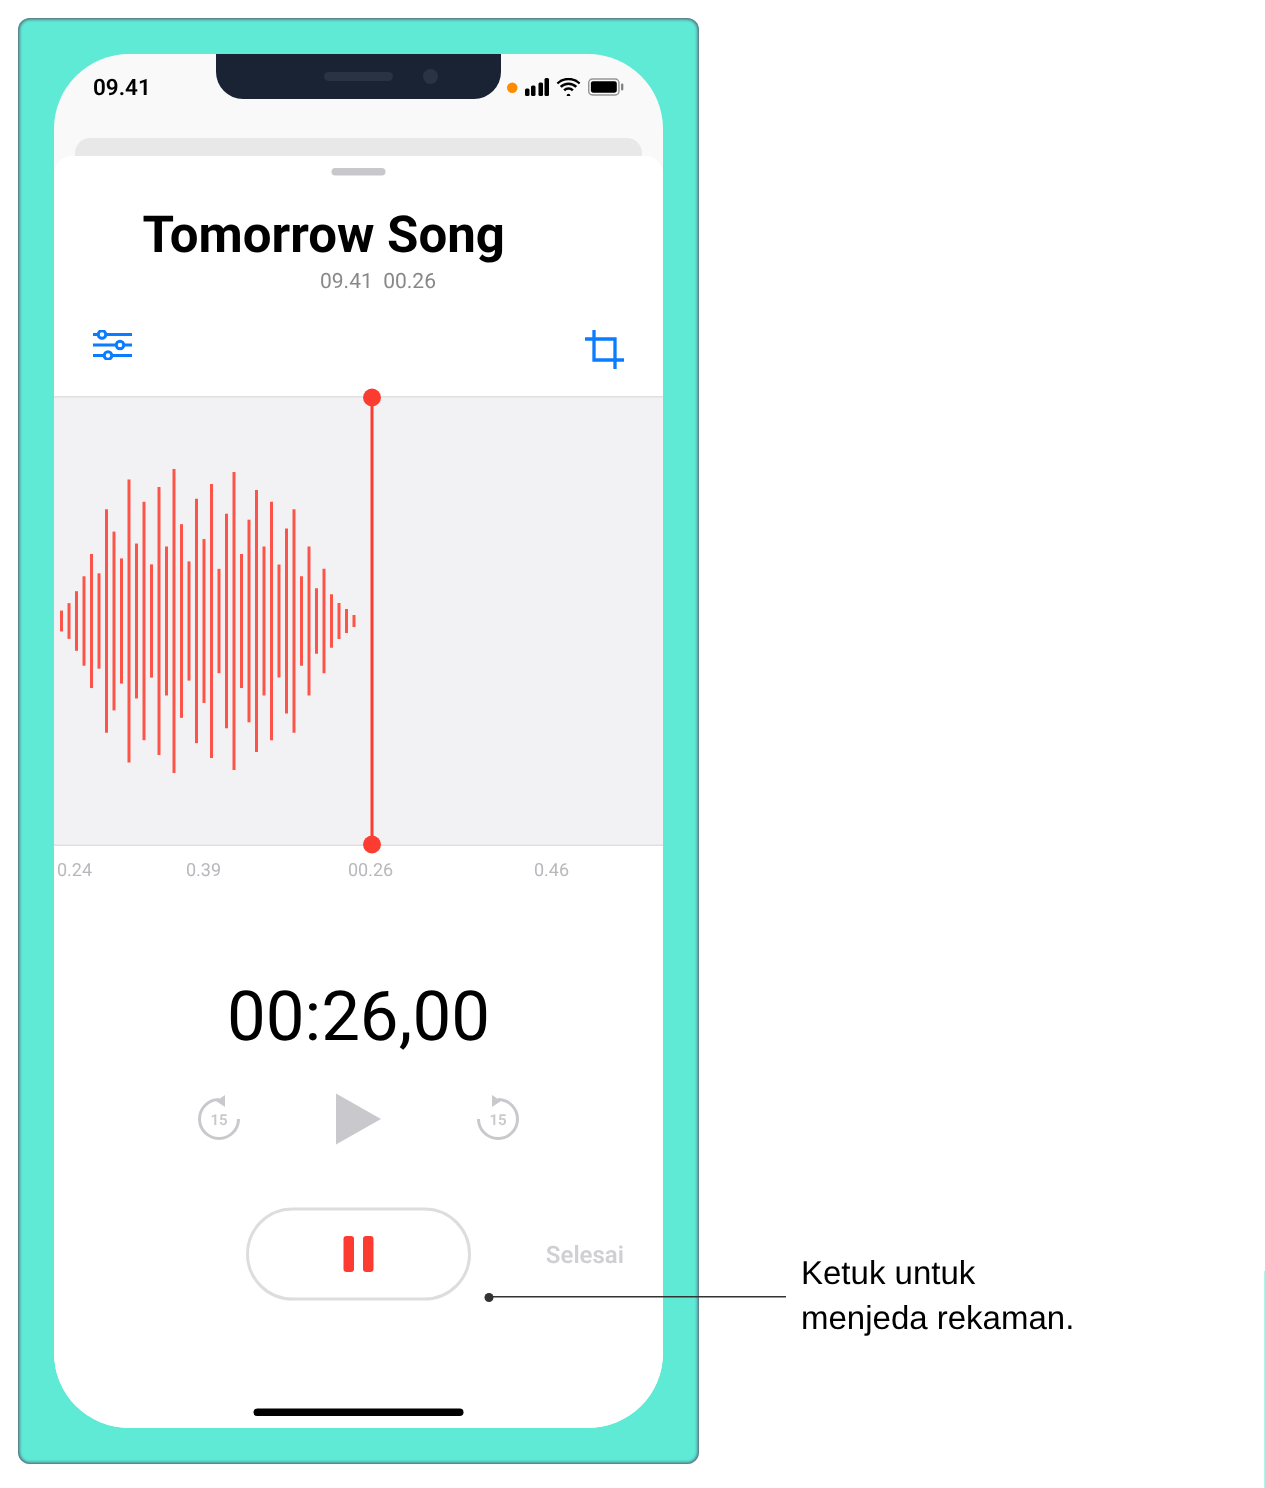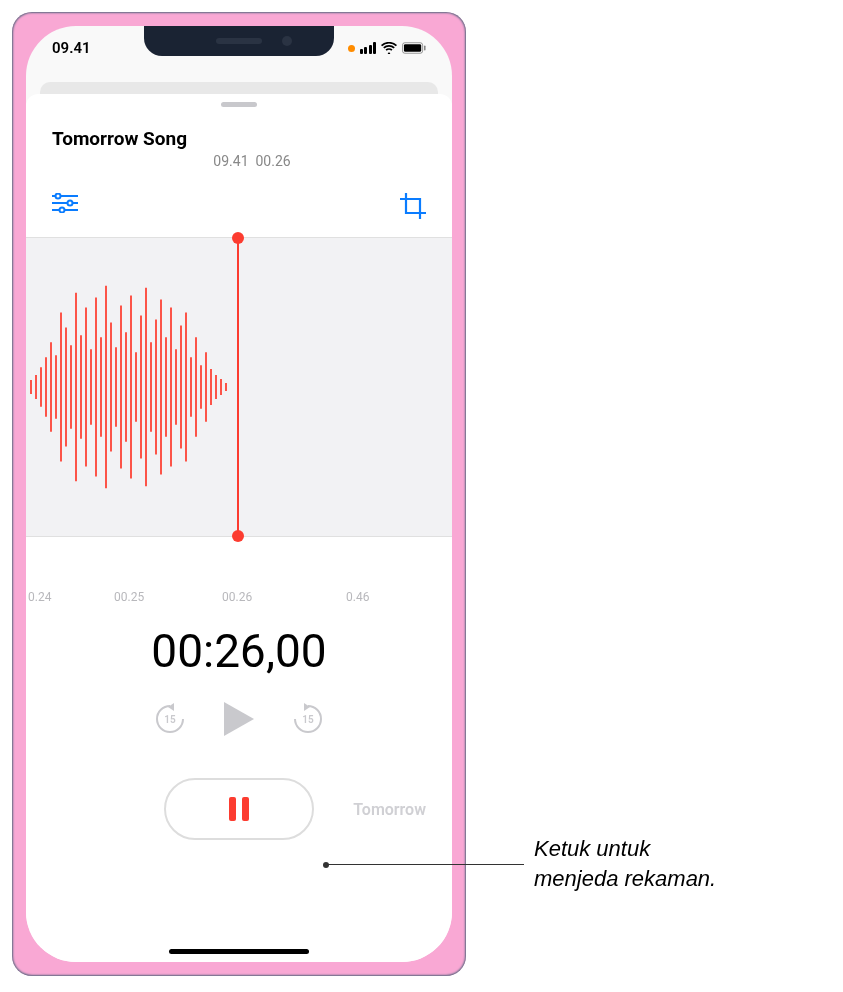--- a/index.html
+++ b/index.html
@@ -9,23 +9,23 @@
       width: 843px;
       height: 992px;
       position: relative;
     }
     .phone-frame {
       position: absolute;
       top: 12px;
       left: 12px;
       width: 454px;
       height: 964px;
-      background: #f9a8d4;
-      border-radius: 20px;
-      padding: 14px;
+      background: #5eead4;
+      border-radius: 8px;
+      padding: 24px;
       box-shadow: inset 0 0 2px 1px #5a6880;
     }
     .phone-screen {
       width: 100%;
       height: 100%;
       background: #f9f9f9;
       border-radius: 50px;
       overflow: hidden;
       position: relative;
     }
@@ -125,25 +125,26 @@
       padding-top: 8px;
     }
     .grab-handle {
       width: 36px;
       height: 5px;
       background: #c8c8cc;
       border-radius: 3px;
       margin: 0 auto 20px;
     }
     .recording-title {
-      font-size: 19px;
+      font-size: 34px;
       font-weight: 700;
       color: #000;
       text-align: left;
       padding-left: 26px;
+      margin-left: 33px;
     }
     .recording-meta {
       font-size: 14px;
       color: #888;
       text-align: center;
       padding-left: 26px;
       margin-top: 3px;
     }
     .toolbar-row {
       display: flex;
@@ -193,35 +194,34 @@
     .time-ruler {
       height: 24px;
       position: relative;
       font-size: 12px;
       color: #b8b8bc;
       margin-top: 6px;
     }
     .ruler-tick {
       position: absolute;
       top: 3px;
-      margin-top: 44px;
     }
     .elapsed-time {
       font-size: 46px;
       font-weight: 400;
       color: #000;
       text-align: center;
       margin-top: 57px;
       font-variant-numeric: tabular-nums;
     }
     .playback-controls {
       display: flex;
       justify-content: center;
       align-items: center;
-      gap: 34px;
+      gap: 58px;
       margin-top: 22px;
     }
     .skip-btn { color: #c9c9cd; }
     .play-btn { color: #c9c9cd; }
     .bottom-row {
       display: flex;
       align-items: center;
       justify-content: center;
       margin-top: 40px;
       position: relative;
@@ -291,21 +291,20 @@
       border-radius: 50%;
     }
     .callout-text {
       position: absolute;
       left: 208px;
       top: 18px;
       font-size: 22px;
       color: #000;
       line-height: 1.35;
       font-family: -apple-system, sans-serif;
-      font-style: italic;
     }
   </style>
 </head>
 <body>
 
 <div class="phone-frame">
   <div class="phone-screen">
     <div class="notch">
       <div class="notch-speaker"></div>
       <div class="notch-camera"></div>
@@ -404,21 +403,21 @@
         </svg>
         <div class="playhead">
           <div class="playhead-dot top"></div>
           <div class="playhead-line"></div>
           <div class="playhead-dot bottom"></div>
         </div>
       </div>
 
       <div class="time-ruler">
         <span class="ruler-tick" style="left:2px">0.24</span>
-        <span class="ruler-tick" style="left:88px">00.25</span>
+        <span class="ruler-tick" style="left:88px">0.39</span>
         <span class="ruler-tick" style="left:196px">00.26</span>
         <span class="ruler-tick" style="left:320px">0.46</span>
       </div>
 
       <div class="elapsed-time">00:26,00</div>
 
       <div class="playback-controls">
         <svg class="skip-btn" width="36" height="36" viewBox="0 0 36 36" fill="none" stroke="#c9c9cd" stroke-width="2">
           <path d="M18 5 A13 13 0 1 0 31 18"></path>
           <polyline points="22,2 16,6 22,10" fill="#c9c9cd" stroke="none"></polyline>
@@ -434,21 +433,21 @@
         </svg>
       </div>
 
       <div class="bottom-row">
         <div class="pause-button">
           <div class="pause-bars">
             <span></span>
               <span></span>
           </div>
         </div>
-        <span class="done-btn">Tomorrow</span>
+        <span class="done-btn">Selesai</span>
       </div>
 
       <div class="home-indicator"></div>
     </div>
   </div>
 </div>
 
 <div class="callout">
   <div class="callout-line"></div>
   <div class="callout-text" style="white-space:pre-line">Ketuk untuk

